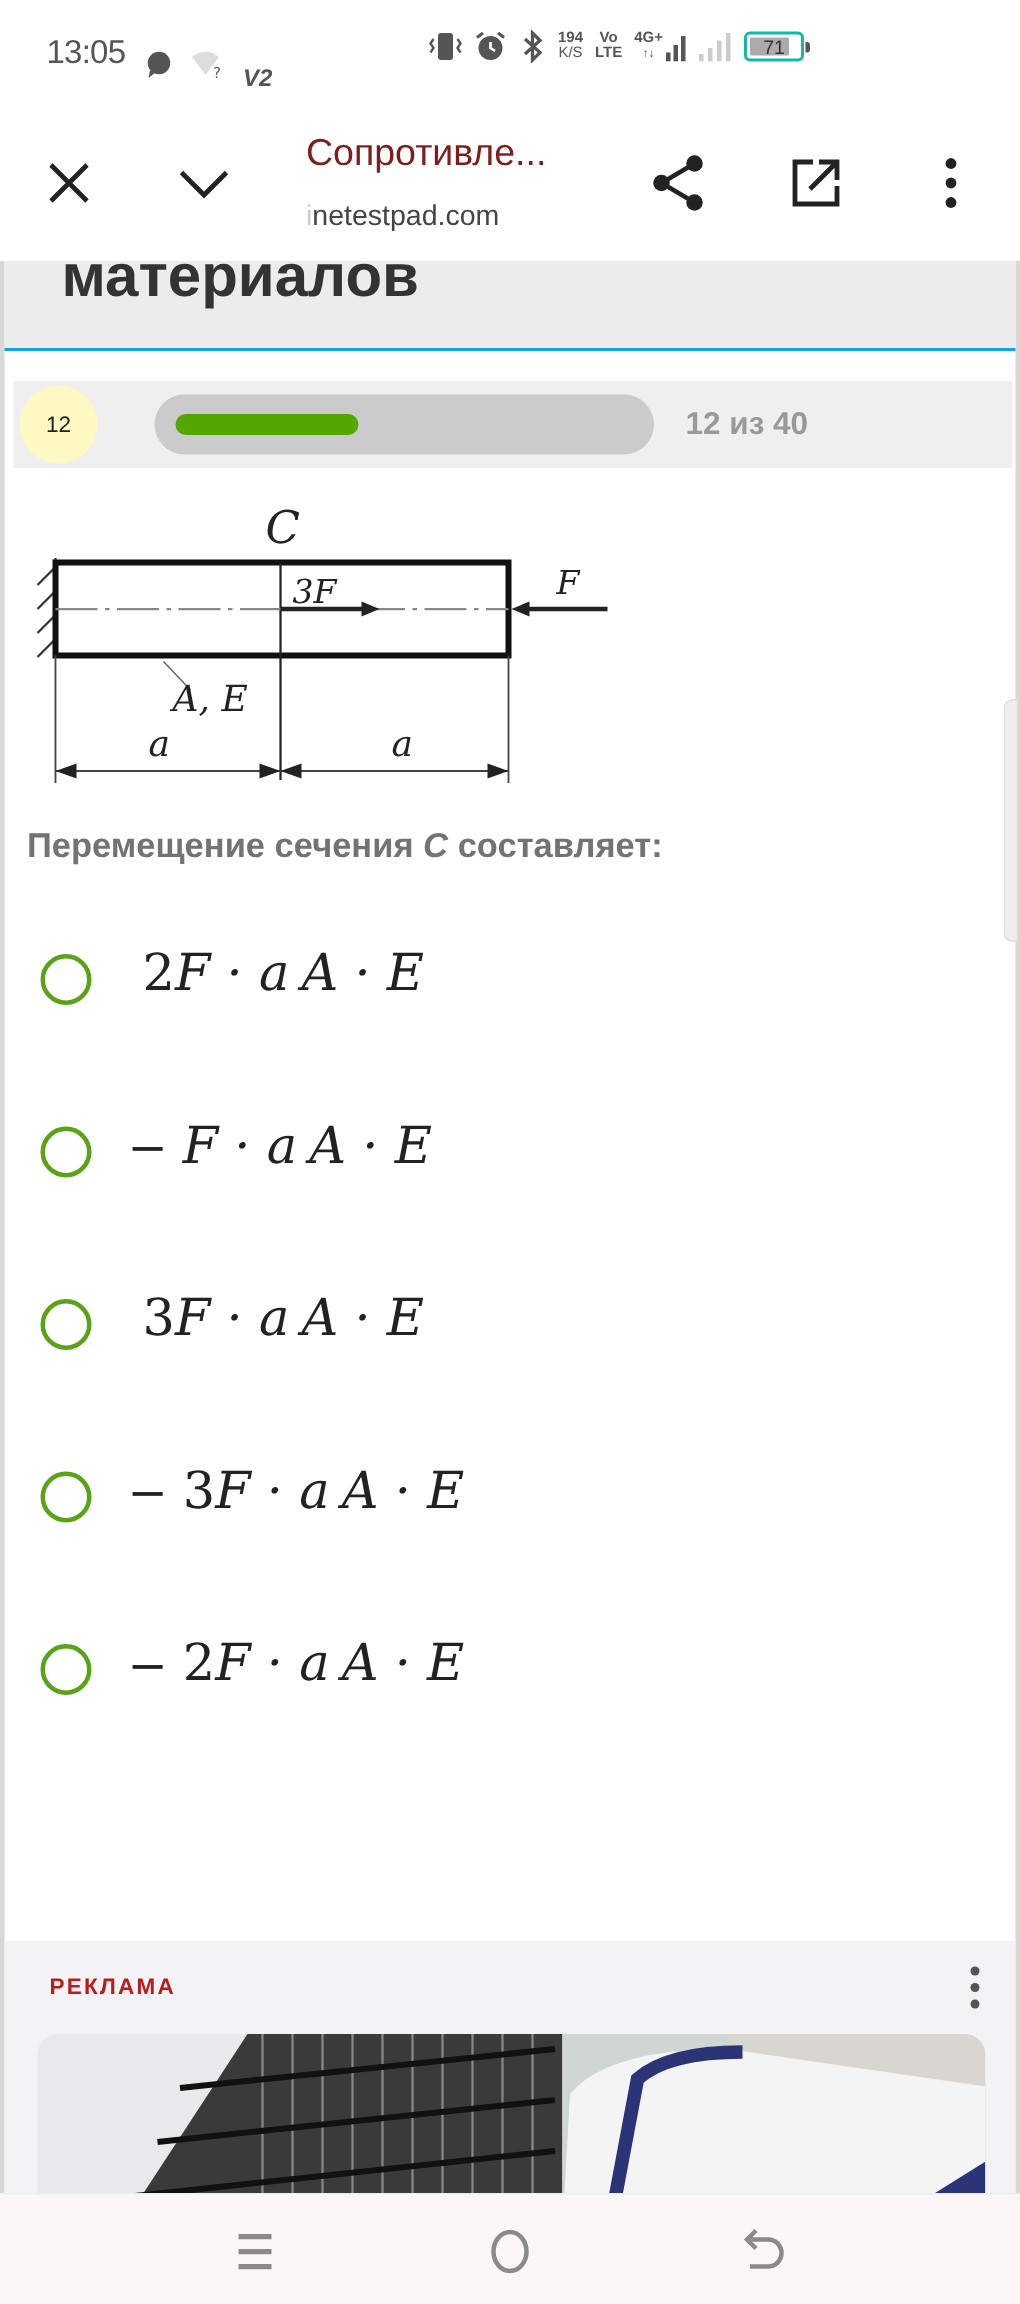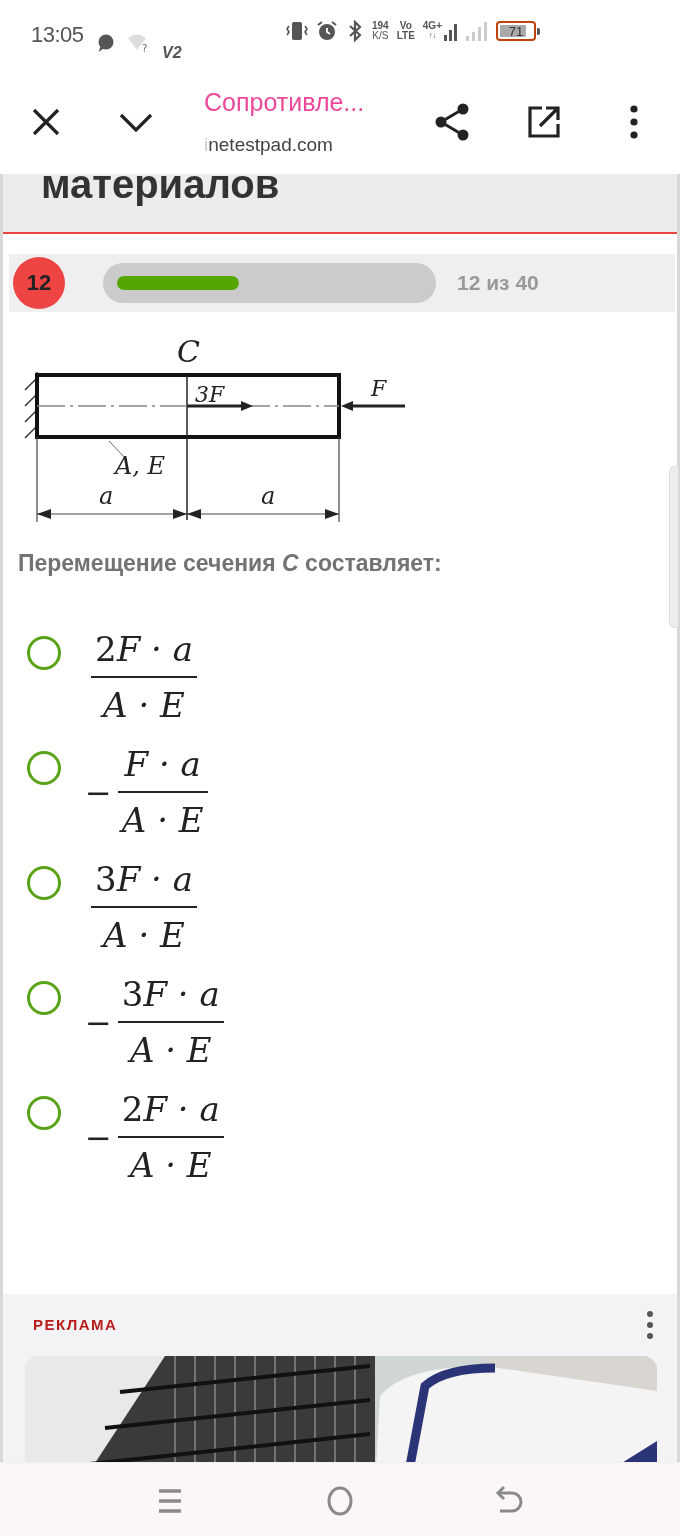--- a/index.html
+++ b/index.html
@@ -5,58 +5,58 @@
   * { box-sizing: border-box; margin: 0; padding: 0; }
   html, body { width: 680px; height: 1536px; overflow: hidden; background: #fff; }
   body { font-family: "Liberation Sans", "DejaVu Sans", sans-serif; position: relative; color: #222; }
 
   
   .status-bar { position: absolute; top: 0; left: 0; width: 564px; height: 70px; background: #fff; }
   .status-time { position: absolute; left: 31px; top: 22px; font-size: 22px; color: #555; letter-spacing: -0.5px; }
   .status-left-icons { position: absolute; left: 96px; top: 24px; display: flex; align-items: center; gap: 10px; }
   .status-right { position: absolute; right: 28px; top: 20px; display: flex; align-items: center; gap: 8px; color: #555; }
   .sb-small { font-size: 10px; line-height: 10px; text-align: center; font-weight: bold; color: #555; }
-  .battery { width: 40px; height: 20px; border: 2px solid #c2410c; border-radius: 4px; position: relative; display: flex; align-items: center; justify-content: center; font-size: 13px; color: #333; }
+  .battery { width: 40px; height: 20px; border: 2px solid #14b8a6; border-radius: 4px; position: relative; display: flex; align-items: center; justify-content: center; font-size: 13px; color: #333; }
   .battery .fill { position: absolute; left: 2px; top: 2px; bottom: 2px; width: 26px; background: #aaa; border-radius: 1px; }
   .battery span { position: relative; }
   .battery::after { content: ""; position: absolute; right: -6px; top: 5px; width: 3px; height: 7px; background: #555; border-radius: 0 2px 2px 0; }
 
   
   .tab-header { position: absolute; top: 70px; left: 0; width: 680px; height: 104px; background: #fff; }
   .tab-close { position: absolute; left: 26px; top: 32px; width: 40px; height: 40px; }
   .tab-collapse { position: absolute; left: 116px; top: 32px; width: 40px; height: 40px; }
-  .tab-title { position: absolute; left: 204px; top: 18px; font-size: 25px; color: #ec4899; }
+  .tab-title { position: absolute; left: 204px; top: 18px; font-size: 25px; color: #7f1d1d; }
   .tab-url { position: absolute; left: 204px; top: 64px; font-size: 19px; color: #444; text-align: right; }
   .tab-url .dim { color: #ccc; }
   .tab-share { position: absolute; left: 430px; top: 30px; width: 44px; height: 44px; }
   .tab-open { position: absolute; left: 522px; top: 30px; width: 44px; height: 44px; }
   .tab-more { position: absolute; left: 618px; top: 30px; width: 32px; height: 44px; }
 
   
   .page { position: absolute; top: 174px; left: 0; width: 680px; height: 1290px; background: #fff; border-left: 3px solid #d8d8d8; border-right: 3px solid #d8d8d8; }
-  .title-bar { position: absolute; top: 0; left: 0; right: 0; height: 60px; background: #ececec; border-bottom: 2px solid #ef4444; overflow: hidden; }
+  .title-bar { position: absolute; top: 0; left: 0; right: 0; height: 60px; background: #ececec; border-bottom: 2px solid #0ea5e9; overflow: hidden; }
   .title-bar .title { position: absolute; left: 38px; top: -12px; font-size: 40px; font-weight: bold; color: #333; }
 
   .progress-row { position: absolute; top: 80px; left: 6px; width: 666px; height: 58px; background: #efefef; }
-  .q-num { position: absolute; left: 4px; top: 3px; width: 52px; height: 52px; border-radius: 50%; background: #ef4444; display: flex; align-items: center; justify-content: center; font-size: 22px; font-weight: bold; color: #222; }
+  .q-num { position: absolute; left: 4px; top: 3px; width: 52px; height: 52px; border-radius: 50%; background: #fef9c3; display: flex; align-items: center; justify-content: center; font-size: 15px; font-weight: normal; color: #222; }
   .progress-track { position: absolute; left: 94px; top: 9px; width: 333px; height: 40px; border-radius: 20px; background: #cbcbcb; }
   .progress-fill { position: absolute; left: 14px; top: 13px; height: 14px; border-radius: 7px; background: #56a600; }
   .progress-text { position: absolute; left: 448px; top: 17px; font-size: 21px; font-weight: bold; color: #999; }
 
   .figure { position: absolute; top: 152px; left: 14px; width: 400px; height: 200px; }
 
   .question { position: absolute; top: 376px; left: 15px; font-size: 23px; font-weight: bold; color: #737373; }
   .question i { font-style: italic; }
 
   .answers { position: absolute; top: 452px; left: 0; width: 100%; }
   .answer { position: absolute; left: 22px; height: 104px; display: flex; align-items: flex-start; }
   .radio { position: absolute; left: 2px; top: 10px; width: 34px; height: 34px; border-radius: 50%; border: 3px solid #5aa318; background: #fff; }
   .formula { position: absolute; left: 60px; top: 0; display: flex; align-items: center; font-family: "DejaVu Serif", "Liberation Serif", serif; color: #222; }
   .minus { font-size: 32px; margin-right: 6px; margin-top: 2px; }
-  .frac { display: inline-flex; flex-direction: column; align-items: center; }
+  .frac { display: inline-flex; align-items: center; }
   .num, .den { font-size: 34px; font-style: italic; line-height: 46px; padding: 0 4px; white-space: nowrap; }
   .num .n { font-style: normal; }
   .bar { width: 100%; height: 2px; background: #222; margin: 4px 0; }
 
   .next-btn { position: absolute; top: 1052px; left: 152px; width: 188px; height: 56px; border: 2px solid #b8b8b8; background: linear-gradient(#f8f8f8, #e4e4e4); font-size: 24px; color: #333; display: flex; align-items: center; justify-content: center; font-family: "Liberation Sans", sans-serif; }
 
   .ad { position: absolute; top: 1120px; left: 0; right: 0; height: 170px; background: #f3f3f5; }
   .ad-label { position: absolute; left: 30px; top: 22px; font-size: 15px; letter-spacing: 1.5px; color: #b91c1c; font-weight: bold; }
   .ad-more { position: absolute; right: 22px; top: 16px; width: 10px; height: 30px; }
   .ad-image { position: absolute; left: 22px; top: 62px; width: 632px; height: 130px; border-radius: 14px 14px 0 0; overflow: hidden; background: #e9eaec; }

